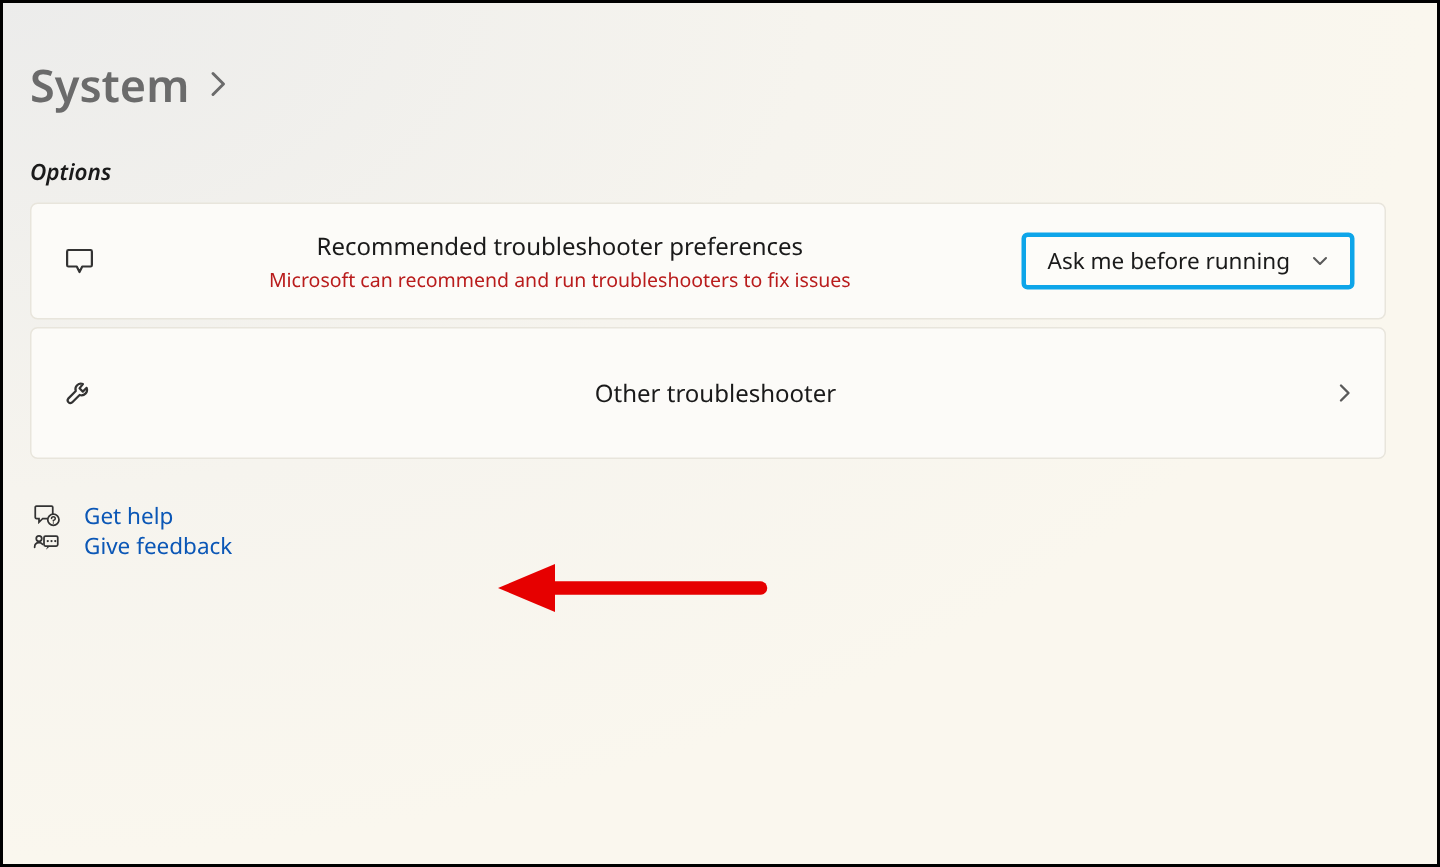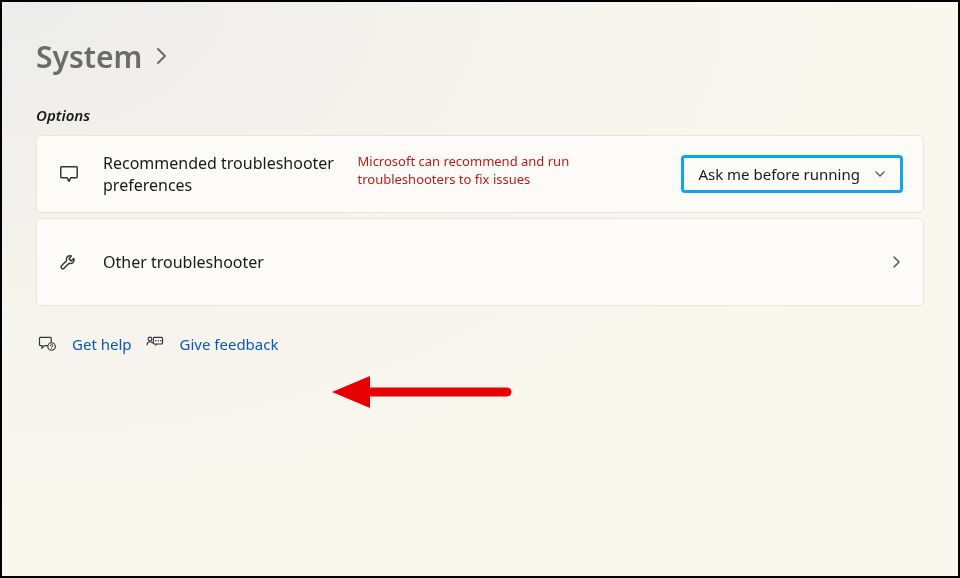--- a/index.html
+++ b/index.html
@@ -6,21 +6,21 @@
   html, body { margin: 0; padding: 0; }
   body {
     width: 960px;
     height: 578px;
     font-family: "Segoe UI", -apple-system, system-ui, sans-serif;
     background: radial-gradient(ellipse at top left, #ececeb 0%, #f6f4ee 40%, #faf7ee 70%);
     border: 2px solid #000;
     overflow: hidden;
   }
   .page {
-    padding: 34px 34px 0 34px;
+    padding: 34px 34px 0 18px;
   }
   .breadcrumb {
     display: flex;
     align-items: center;
     gap: 14px;
     margin-bottom: 28px;
   }
   .breadcrumb-parent {
     font-size: 30px;
     font-weight: 600;
@@ -61,22 +61,23 @@
     width: 24px;
     display: flex;
     align-items: center;
     justify-content: center;
     color: #333;
     flex: 0 0 24px;
   }
   .card-text {
     flex: 1 1 auto;
     display: flex;
-    flex-direction: row;
+    flex-direction: column;
     gap: 2px;
+    align-items: center;
   }
   .card-title {
     font-size: 16px;
     color: #1a1a1a;
   }
   .card-sub {
     font-size: 13px;
     color: #b91c1c;
   }
   .card-right {
@@ -99,21 +100,21 @@
     cursor: pointer;
   }
   .chev {
     color: #5a5a5a;
     display: flex;
     align-items: center;
   }
   .links {
     margin-top: 28px;
     display: flex;
-    gap: 12px;
+    flex-direction: column;
   }
   .link-row {
     display: flex;
     align-items: center;
     gap: 14px;
     cursor: pointer;
   }
   .link-icon {
     width: 22px;
     display: flex;

